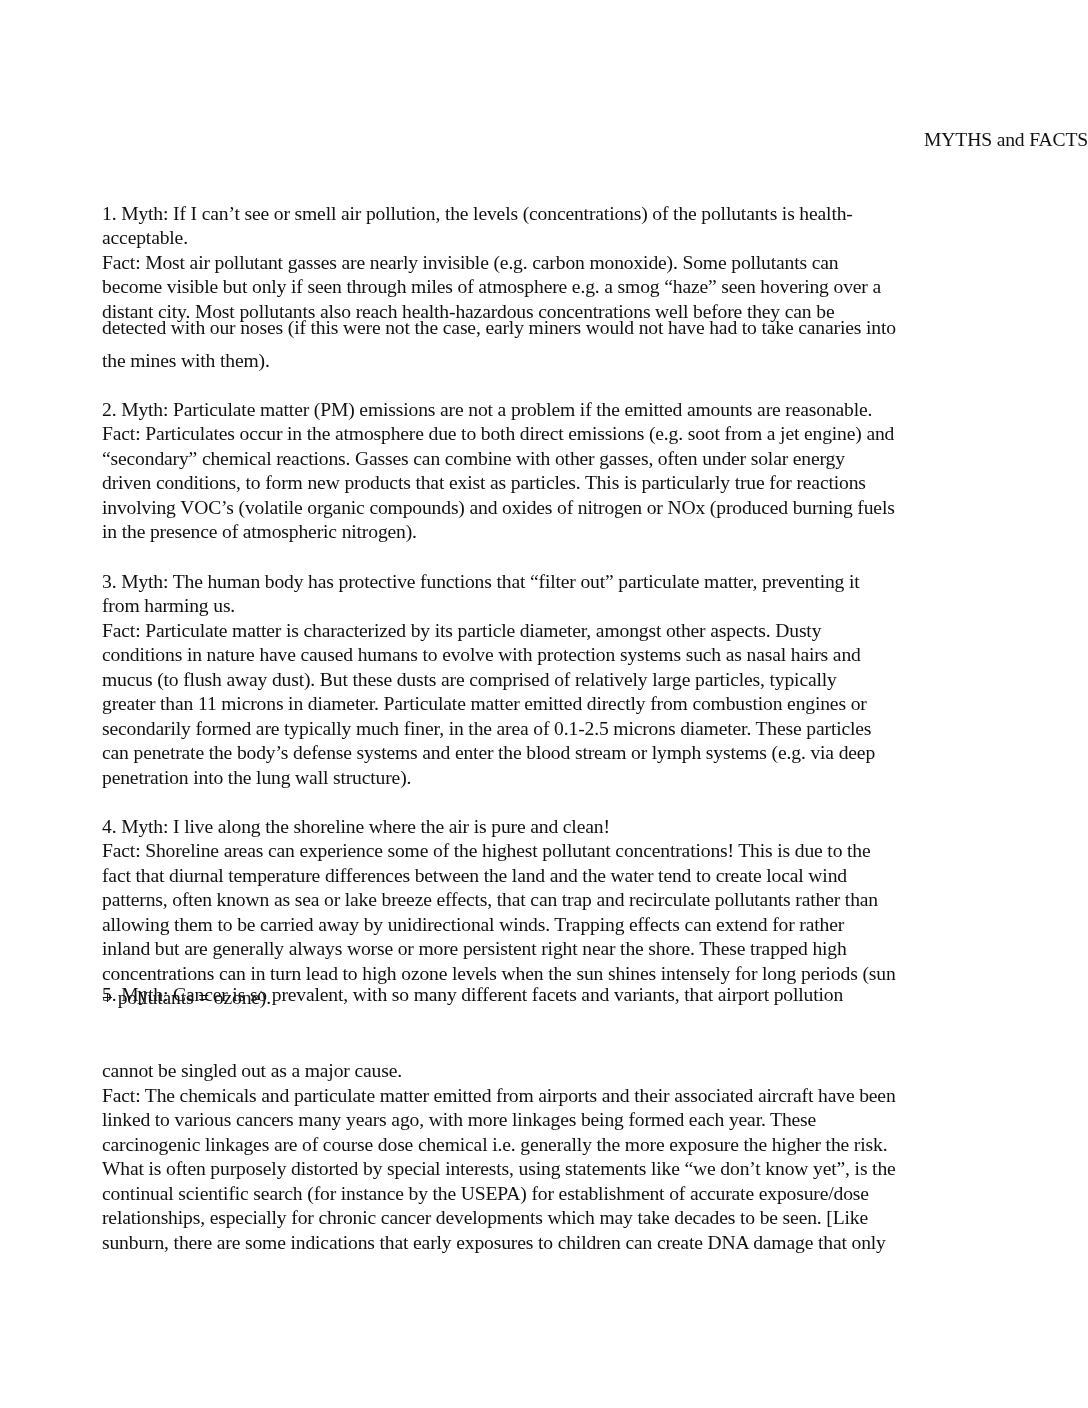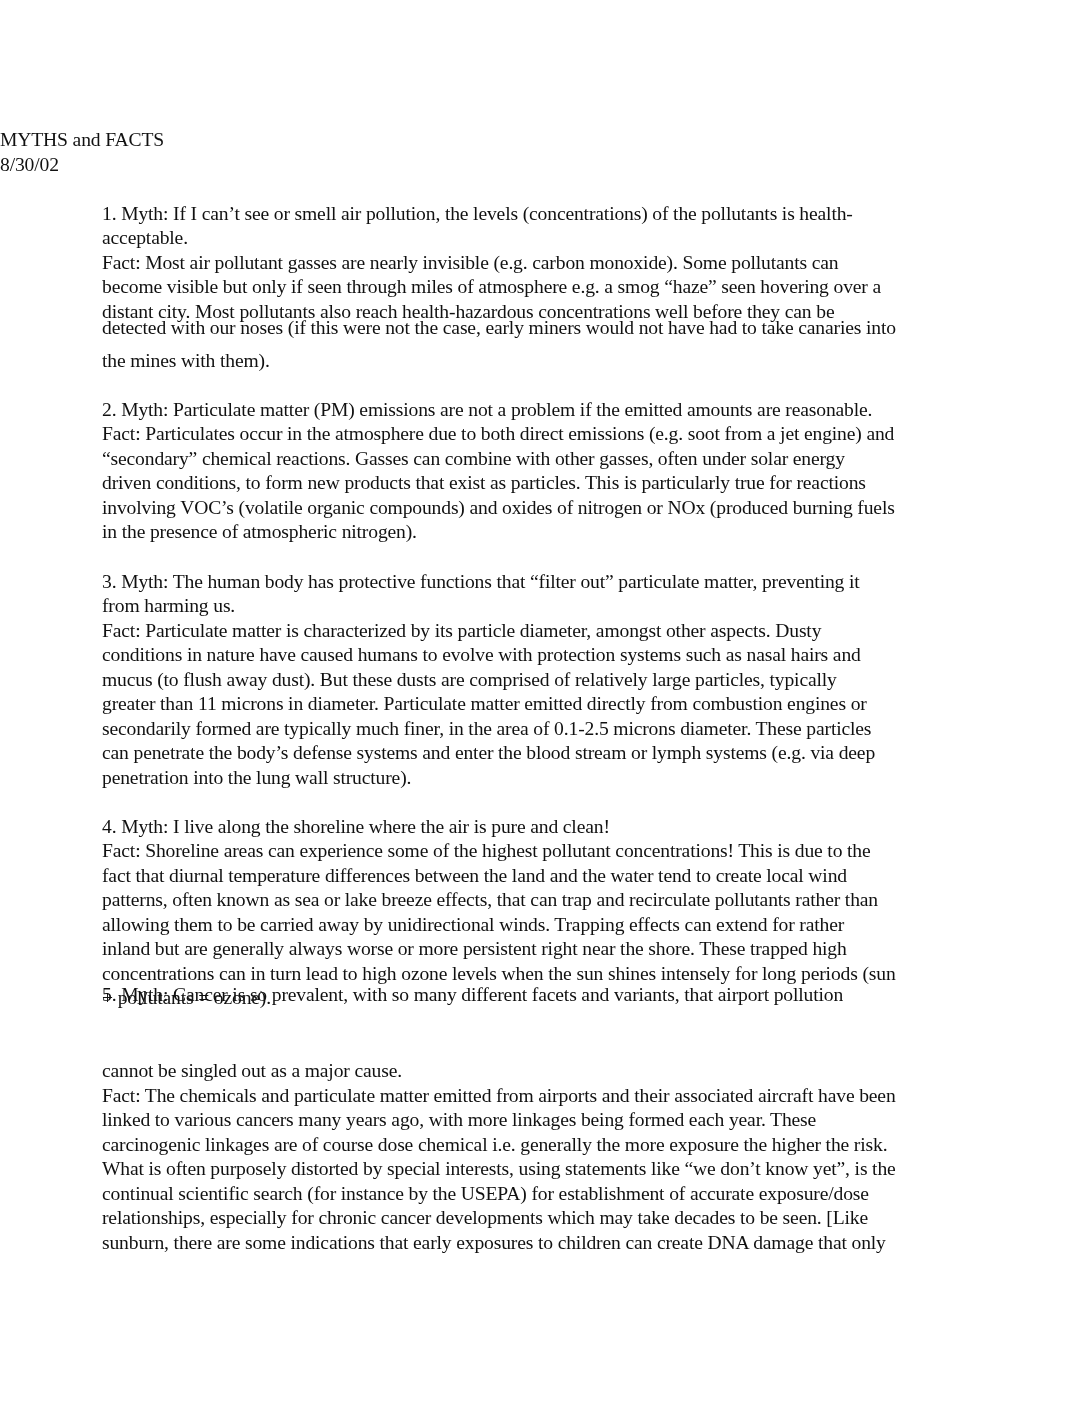--- a/index.html
+++ b/index.html
@@ -8,28 +8,27 @@
     position: absolute; left: 0; top: 0; width: 1088px; height: 1408px;
     background: #ffffff; color: #111111;
     font-family: "Liberation Serif", "DejaVu Serif", serif;
     font-size: 19.6px;
   }
   .line {
     position: absolute; left: 102px; white-space: nowrap;
     line-height: 24px; height: 24px;
     letter-spacing: -0.15px;
   }
-  .center { left: 0; width: 1088px; text-align: left; }
+  .center { left: 0; width: 1088px; text-align: right; }
 </style>
 </head>
 <body>
 
 <div class="page">
   <div class="line center" style="top:128px">MYTHS and FACTS</div>
-  <div class="line center" style="top:153px">8/30/02</div>
 
   <div>
     <div class="line" style="top:202px">1. Myth: If I can’t see or smell air pollution, the levels (concentrations) of the pollutants is health-</div>
     <div class="line" style="top:226px">acceptable.</div>
     <div class="line" style="top:251px">Fact: Most air pollutant gasses are nearly invisible (e.g. carbon monoxide).  Some pollutants can</div>
     <div class="line" style="top:275px">become visible but only if seen through miles of atmosphere e.g. a smog “haze” seen hovering over a</div>
     <div class="line" style="top:300px">distant city.  Most pollutants also reach health-hazardous concentrations well before they can be</div>
     <div class="line" style="top:316px">detected with our noses (if this were not the case, early miners would not have had to take canaries into</div>
     <div class="line" style="top:349px">the mines with them).</div>
   </div>

